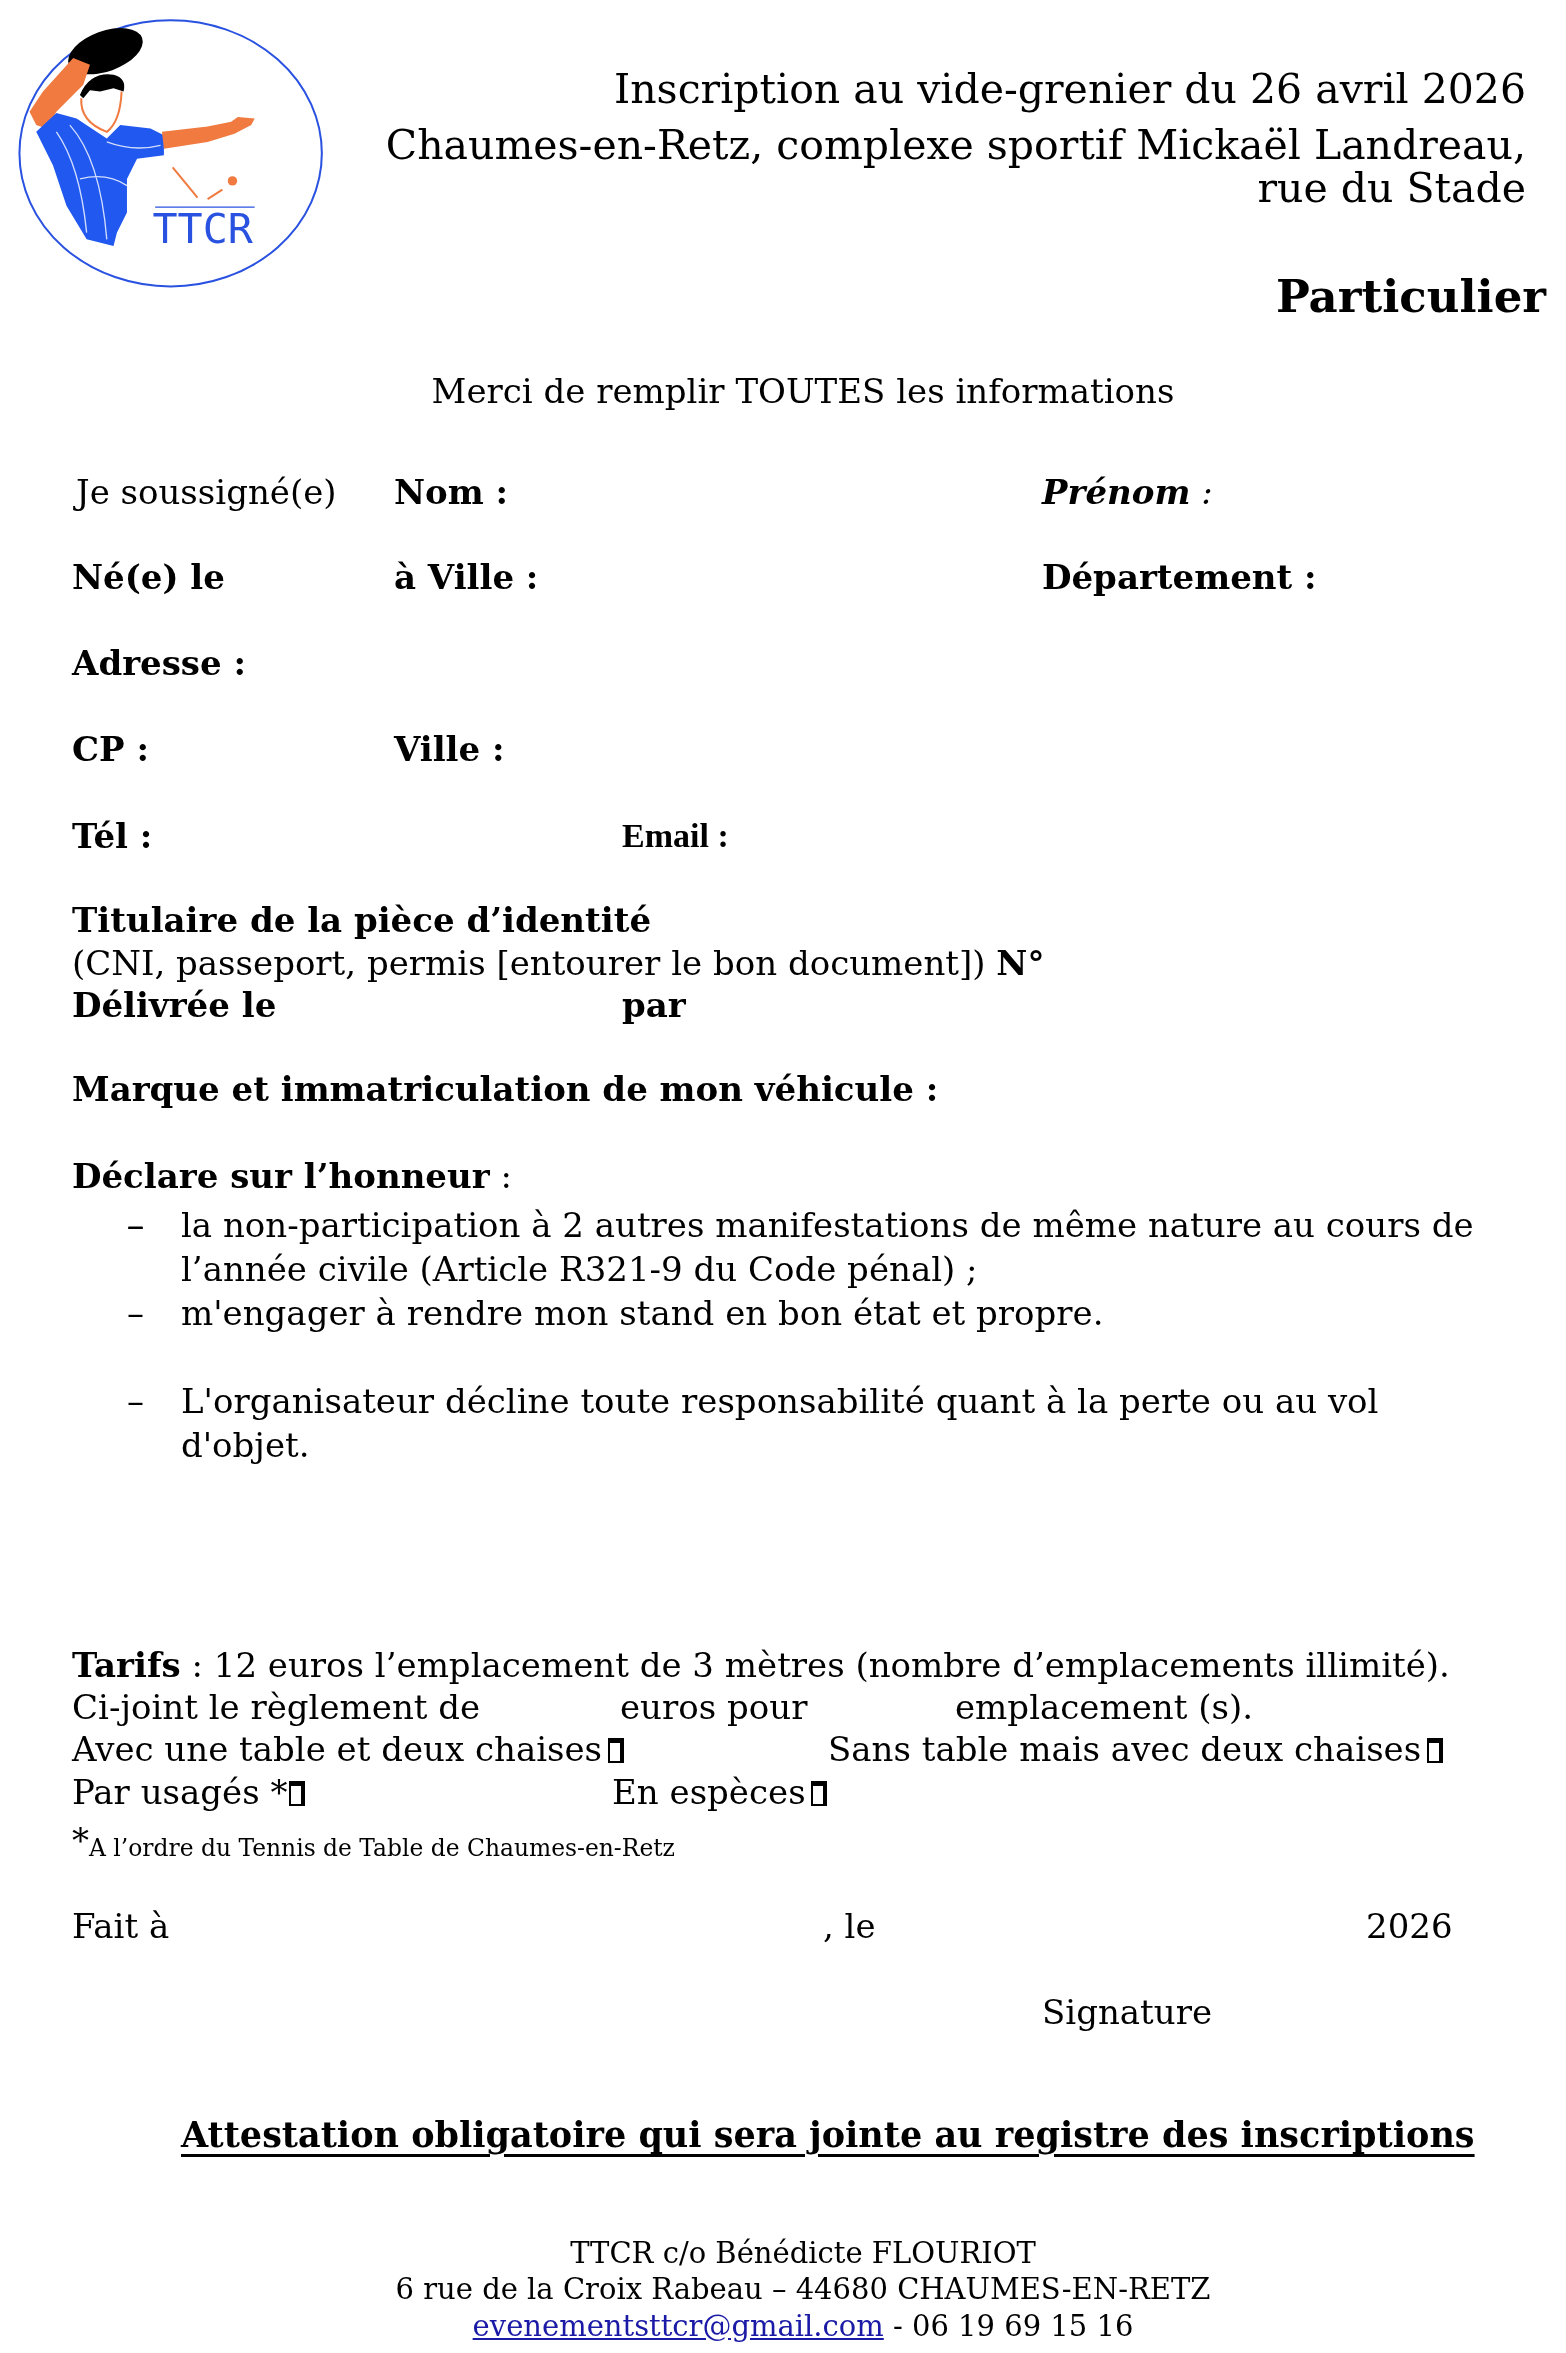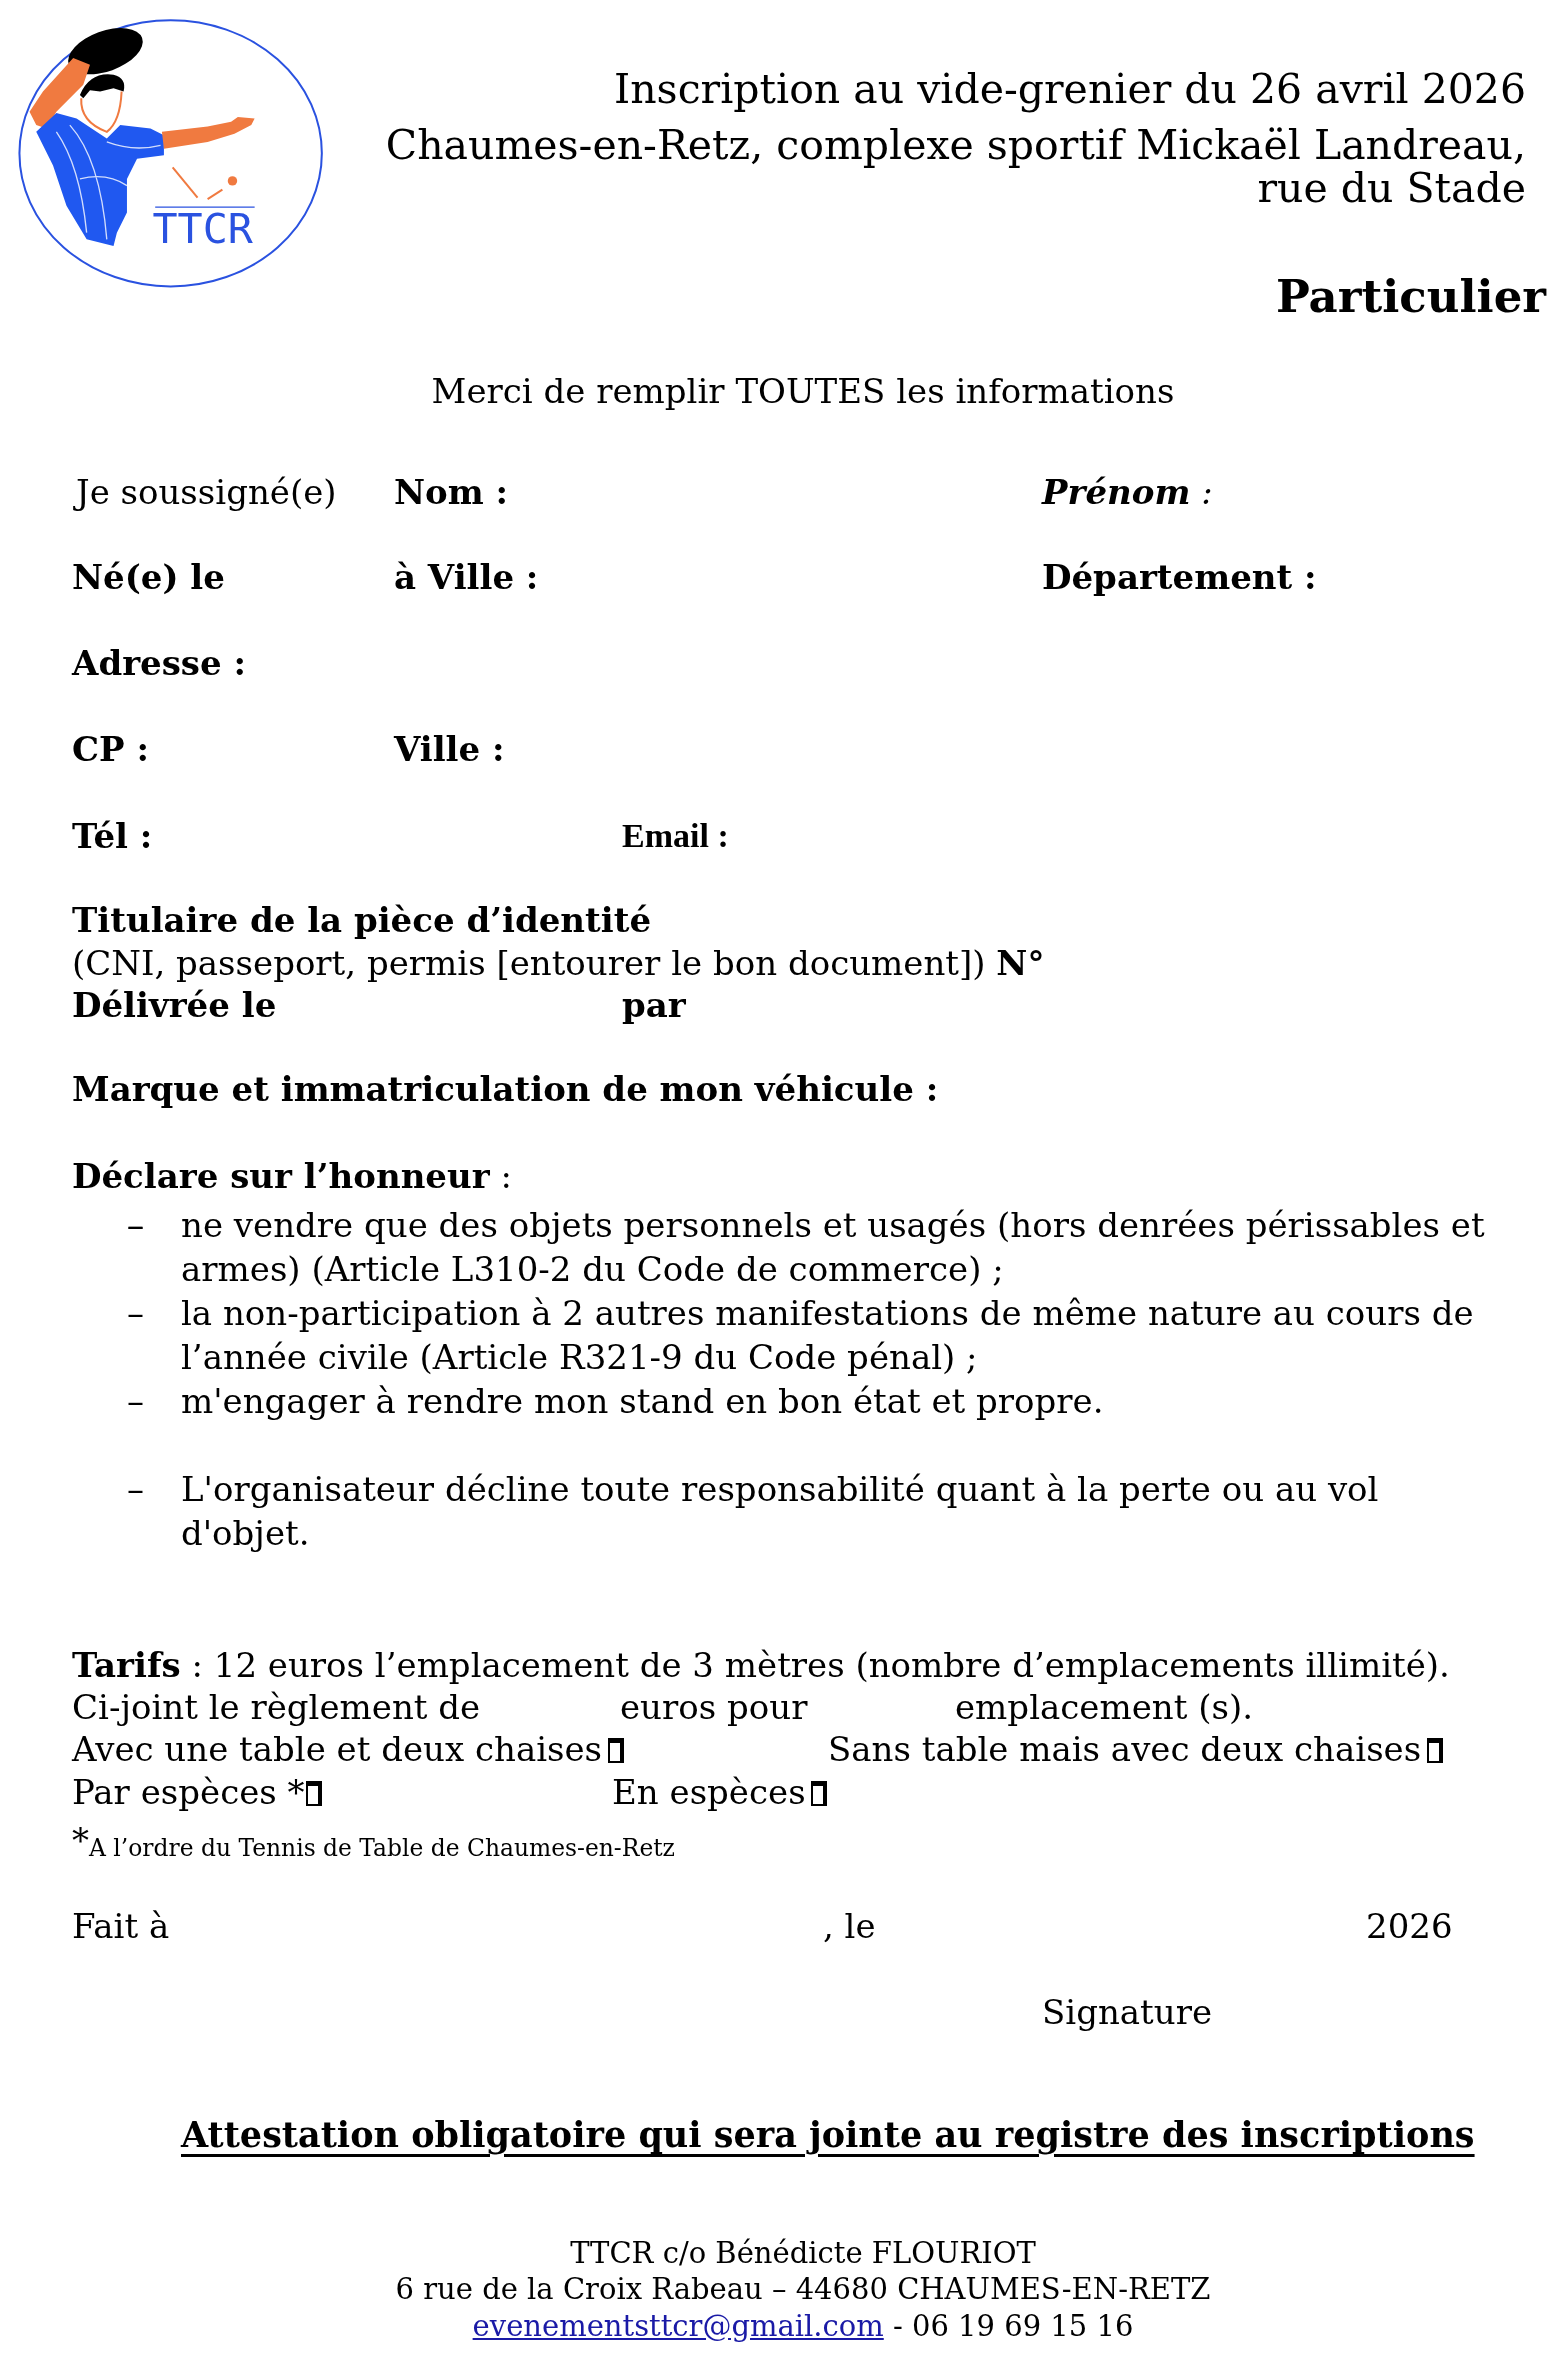--- a/index.html
+++ b/index.html
@@ -192,38 +192,38 @@
 <span class="field-label bold abs" style="left:622px; top:984px;">par</span>
 <span class="abs reg" style="left:701px; top:984px; width:832px;"></span>
 
 <span class="field-label bold abs" style="left:72px; top:1068px;">Marque et immatriculation de mon véhicule :</span>
 <span class="abs reg" style="left:949px; top:1068px; width:584px;"></span>
 
 <span class="field-label abs" style="left:72px; top:1155px;"><b class="bold">Déclare sur l’honneur</b><span class="reg"> :</span></span>
 
 <ul class="declarations">
   <li><span class="dash">–</span></li>
-  <li style="padding-right:29px;"><span class="dash">–</span><span>ne vendre que des objets personnels et usagés (hors denrées périssables et armes) (Article L310-2 du Code de commerce) ;</span></li>
+  <li style="padding-right:29px;"><span class="dash">–</span></li>
   <li style="padding-right:7.3px;"><span class="dash">–</span><span>la non-participation à 2 autres manifestations de même nature au cours de l’année civile (Article R321-9 du Code pénal) ;</span></li>
   <li><span class="dash">–</span><span>m'engager à rendre mon stand en bon état et propre.</span></li>
   <li class="gap" style="padding-right:117px;"><span class="dash">–</span><span>L'organisateur décline toute responsabilité quant à la perte ou au vol d'objet.</span></li>
 </ul>
 
 <span class="abs reg" style="left:72px; top:1644px;"><b>Tarifs</b><span> : 12 euros l’emplacement de 3 mètres (nombre d’emplacements illimité).</span></span>
 
 <span class="abs reg" style="left:72px; top:1686px;">Ci-joint le règlement de</span>
 <span class="abs reg" style="left:496px; top:1686px; width:117px;"></span>
 <span class="abs reg" style="left:620px; top:1686px;">euros pour</span>
 <span class="abs reg" style="left:825px; top:1686px; width:117px;"></span>
 <span class="abs reg" style="left:955px; top:1686px;">emplacement (s).</span>
 
 <span class="abs reg" style="left:72px; top:1728px;"><span>Avec une table et deux chaises</span><span class="checkbox"></span></span>
 <span class="abs reg" style="left:828px; top:1728px;"><span>Sans table mais avec deux chaises</span><span class="checkbox"></span></span>
 
-<span class="abs reg" style="left:72px; top:1771px;"><span>Par espèces *</span><span class="checkbox" style="margin-left:1.5px;"></span></span>
+<span class="abs reg" style="left:72px; top:1771px;"><span>Par usagés *</span><span class="checkbox" style="margin-left:1.5px;"></span></span>
 <span class="abs reg" style="left:612px; top:1771px;"><span>En espèces</span><span class="checkbox"></span></span>
 
 <div id="footnote"><span class="star">*</span><span>A l’ordre du Tennis de Table de Chaumes-en-Retz</span></div>
 
 <span class="abs reg" style="left:72px; top:1905px;">Fait à</span>
 <span class="abs reg" style="left:190px; top:1905px; width:613px;"></span>
 <span class="abs reg" style="left:823px; top:1905px;">, le</span>
 <span class="abs reg" style="left:905px; top:1905px; width:409px;"></span>
 <span class="abs reg" style="left:1366px; top:1905px;">2026</span>
 <span class="abs reg" style="left:1042px; top:1991px;">Signature</span>

